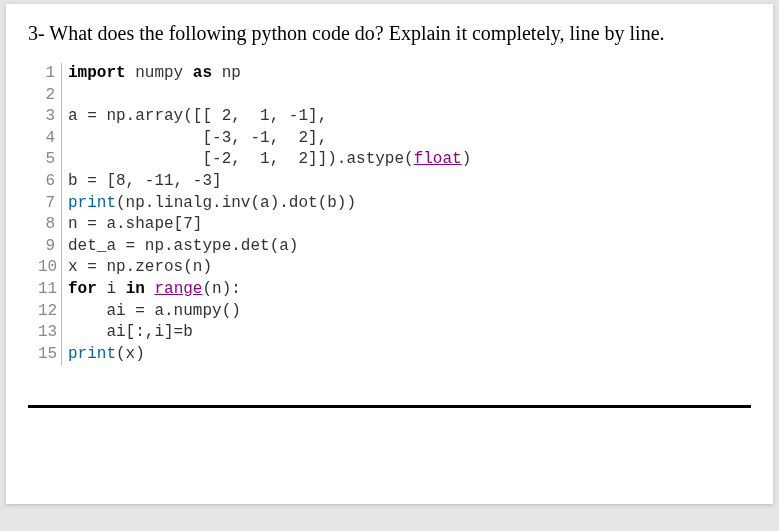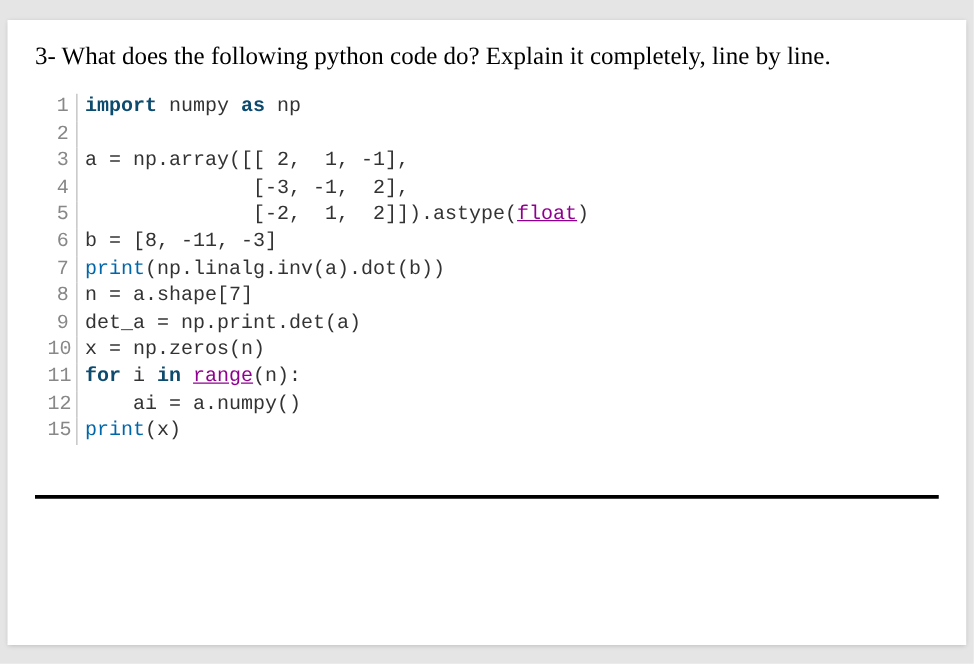--- a/index.html
+++ b/index.html
@@ -5,21 +5,21 @@
   * { margin: 0; padding: 0; box-sizing: border-box; }
   body {
     background: #e5e5e5;
     font-family: 'Times New Roman', Times, serif;
     width: 779px;
     height: 531px;
     overflow: hidden;
   }
   .page {
     background: #fff;
-    margin: 16px 6px;
+    margin: 4px 6px;
     padding: 18px 22px 30px 22px;
     min-height: 500px;
     box-shadow: 0 1px 4px rgba(0,0,0,0.2);
   }
   .question {
     font-size: 20px;
     color: #000;
     margin-bottom: 18px;
     font-family: 'Times New Roman', Times, serif;
   }
@@ -40,21 +40,21 @@
     padding-right: 6px;
     border-right: 1px solid #bbb;
     flex-shrink: 0;
     user-select: none;
   }
   .code {
     padding-left: 6px;
     white-space: pre;
     color: #333;
   }
-  .kw { color: #0c4a6e; font-weight: bold; }
+  .kw { color: #000000; font-weight: bold; }
   .kw2 { color: #0066aa; font-weight: normal; }
   .bi { color: #900090; text-decoration: underline; }
   .hr-bottom {
     margin-top: 40px;
     border: none;
     border-top: 3px solid #000;
   }
 </style>
 </head>
 <body>
@@ -88,33 +88,37 @@
       <div class="code-line">
         <span class="ln">7</span>
         <span class="code"><span class="kw2">print</span><span>(np.linalg.inv(a).dot(b))</span></span>
       </div>
       <div class="code-line">
         <span class="ln">8</span>
         <span class="code"><span>n = a.shape[7]</span></span>
       </div>
       <div class="code-line">
         <span class="ln">9</span>
-        <span class="code"><span>det_a = np.print.det(a)</span></span>
+        <span class="code"><span>det_a = np.astype.det(a)</span></span>
       </div>
       <div class="code-line">
         <span class="ln">10</span>
         <span class="code"><span>x = np.zeros(n)</span></span>
       </div>
       <div class="code-line">
         <span class="ln">11</span>
         <span class="code"><span class="kw">for</span><span> i </span><span class="kw">in</span><span> </span><span class="bi">range</span><span>(n):</span></span>
       </div>
       <div class="code-line">
         <span class="ln">12</span>
         <span class="code"><span>    ai = a.numpy()</span></span>
       </div>
       <div class="code-line">
+        <span class="ln">13</span>
+        <span class="code"><span>    ai[:,i]=b</span></span>
+      </div>
+      <div class="code-line">
         <span class="ln">15</span>
         <span class="code"><span class="kw2">print</span><span>(x)</span></span>
       </div>
     </div>
   <hr class="hr-bottom">
 </div>
 
 </body></html>

